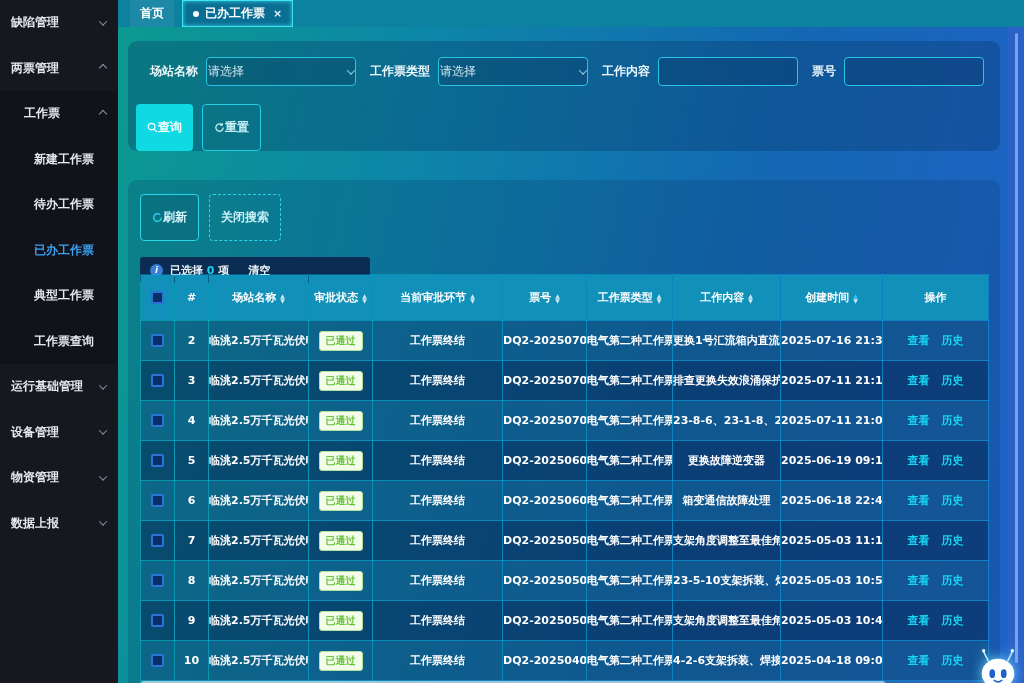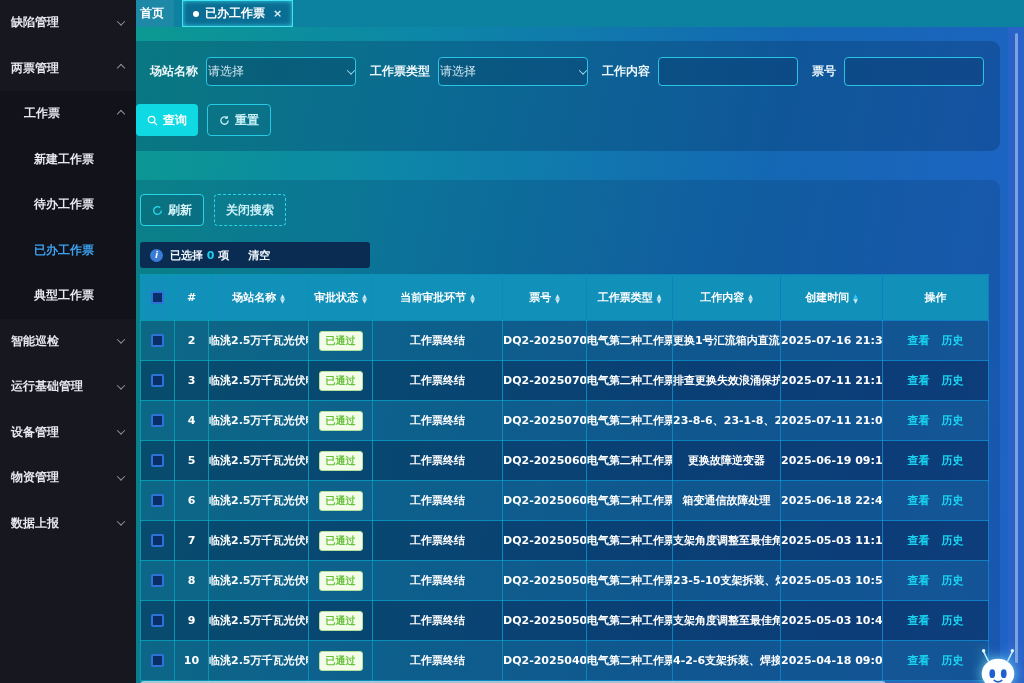--- a/index.html
+++ b/index.html
@@ -1,21 +1,21 @@
 <!DOCTYPE html>
 <html><head>
 <meta charset="utf-8">
 <style>
   * { margin:0; padding:0; box-sizing:border-box; }
   html,body { width:1024px; height:683px; overflow:hidden;
     font-family:"DejaVu Sans","Liberation Sans",sans-serif; }
   body { position:relative; background:#0d86a8; }
 
   
-  .sidebar { position:absolute; left:0; top:0; width:136px; height:683px;
+  .sidebar { position:absolute; left:0; top:0; width:118px; height:683px;
     background:#17171f; z-index:6; }
   .side-item { height:45.5px; display:flex; align-items:center;
     color:#e7e9ef; font-size:12px; font-weight:700; cursor:pointer;
     padding-right:12px; position:relative; }
   .side-item.sub { background:#12121a;gap:32px; }
   .side-item.lvl1 { padding-left:11px; }
   .side-item.lvl2 { padding-left:24px; }
   .side-item.lvl3 { padding-left:34px; }
   .side-item.active .si-label { color:#3ba1f2; }
   .chev { width:6px; height:6px; border-right:1.6px solid #8d93a3;
@@ -54,21 +54,21 @@
   .f-group { display:flex; align-items:center; gap:8px; }
   .f-label { color:#eef8fc; font-size:12px; font-weight:700; white-space:nowrap; }
   .f-select, .f-input { height:29px; border:1px solid #27c4e4; border-radius:4px;
     background:rgba(5,40,80,.25); color:#cfe6f0; font-size:12px;
     display:flex; align-items:center; padding:0 1px; }
   .f-select { width:150px; justify-content:space-between; cursor:pointer; }
   .f-input { width:140px; cursor:text; }
   .sel-chev { width:6px; height:6px; border-right:1.5px solid #9fd8e8;
     border-bottom:1.5px solid #9fd8e8; transform:rotate(45deg) translate(-1px,-1px); }
   .btn-row { display:flex; gap:9px; padding:18px 0 0 8px; }
-  .btn { height:32px; display:flex; align-items:center; gap:5px;
+  .btn { height:47px; display:flex; align-items:center; 
     font-size:12px; font-weight:700; border-radius:4px; padding:0 11px;
     cursor:pointer; }
   .btn-query { background:#0fd9e2; color:#fff; }
   .btn-reset { background:transparent; border:1px solid #23cbe4; color:#c9f2f8; }
   .btn svg { display:block; }
 
   
   .table-panel { position:absolute; left:10px; top:153px; width:872px;
     height:515px; border-radius:9px 9px 0 0; background:rgba(8,50,94,.22); }
   .toolbar { display:flex; gap:10px; padding:14px 0 0 12px; }
@@ -132,23 +132,22 @@
     </div>
     <div class="side-item lvl3 sub">
       <span class="si-label">待办工作票</span>
     </div>
     <div class="side-item lvl3 active sub">
       <span class="si-label">已办工作票</span>
     </div>
     <div class="side-item lvl3 sub">
       <span class="si-label">典型工作票</span>
     </div>
-    <div class="side-item lvl1">
-      <span class="si-label">智能巡检</span>
-      <span class="chev down"></span>
+    <div class="side-item lvl3 sub">
+      <span class="si-label">工作票查询</span>
     </div>
     <div class="side-item lvl1">
       <span class="si-label">运行基础管理</span>
       <span class="chev down"></span>
     </div>
     <div class="side-item lvl1">
       <span class="si-label">设备管理</span>
       <span class="chev down"></span>
     </div>
     <div class="side-item lvl1">

